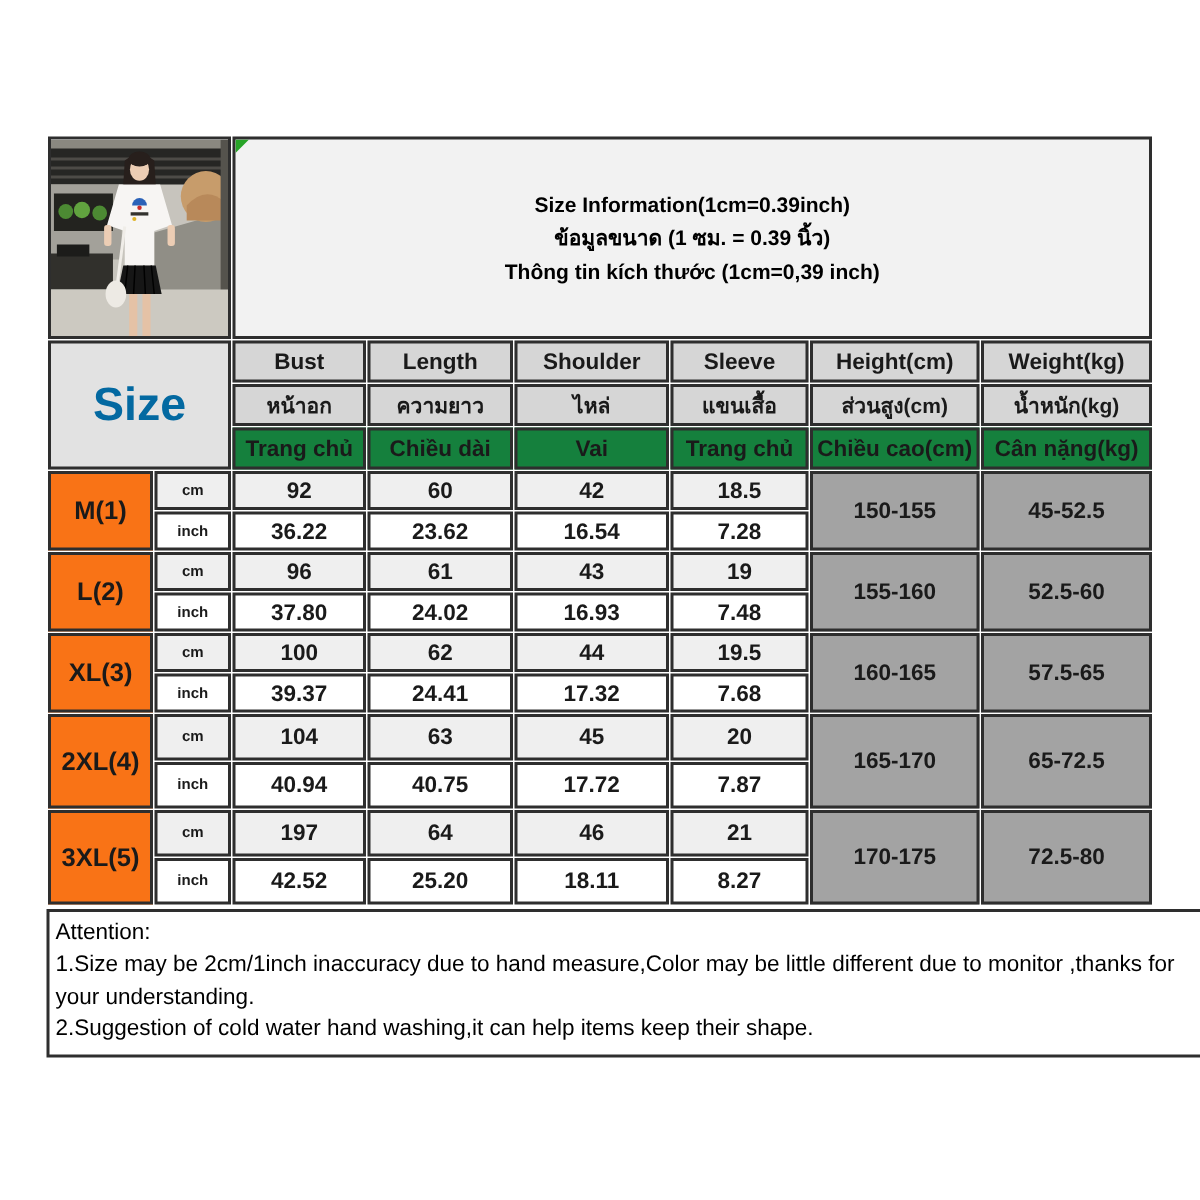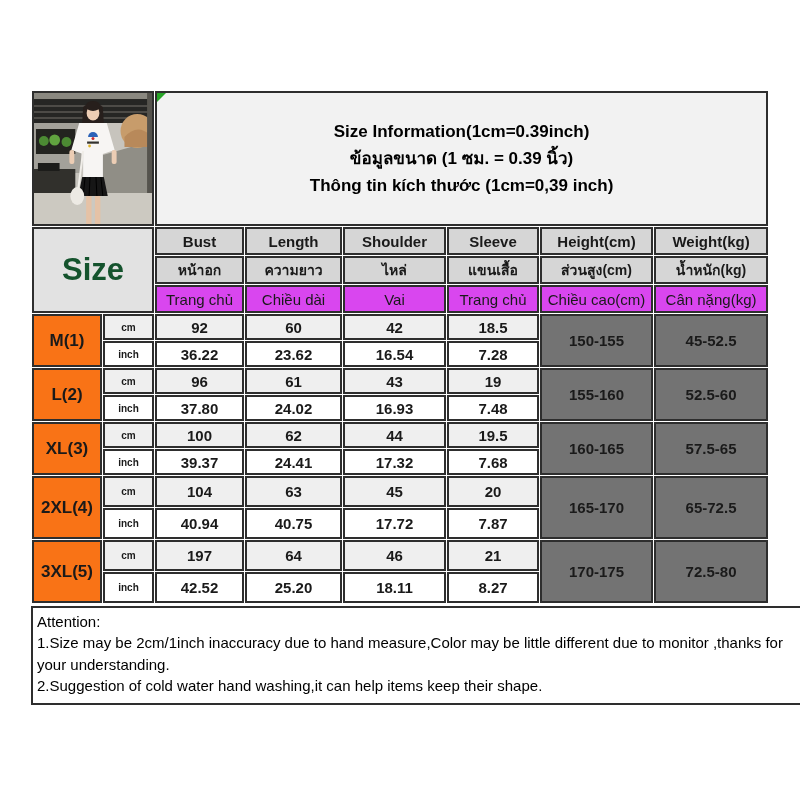--- a/index.html
+++ b/index.html
@@ -33,45 +33,45 @@
   tr.r-data  td { height: 26px; }
   tr.r-tall  td { height: 31px; }
 
   
   .photo-cell { padding: 0 !important; background: #ffffff; }
   .photo-cell svg { display: block; width: 100%; height: 131px; }
   .title-cell {
     position: relative;
     background: #f2f2f2;
     font-weight: bold;
-    font-size: 17px;
+    font-size: 14px;
     line-height: 1.6;
     color: #000;
   }
   .corner-marker {
     position: absolute; top: 0; left: 0;
     width: 0; height: 0;
     border-top: 9px solid #27a427;
     border-right: 9px solid transparent;
   }
   .size-head {
     background: #e2e2e2;
     font-weight: bold;
     font-size: 31px;
-    color: #14532d;
+    color: #0369a1;
   }
   .head-en { background: #d6d6d6; font-weight: bold; font-size: 15px; }
   .head-th { background: #d6d6d6; font-weight: bold; font-size: 14px; }
-  .head-vi { background: #d946ef; font-weight: normal; font-size: 15px; }
+  .head-vi { background: #15803d; font-weight: bold; font-size: 15px; }
   .size-label { background: #f97316; font-weight: bold; font-size: 17px; }
   .unit { font-weight: bold; font-size: 10px; }
   .val  { font-weight: bold; font-size: 15px; }
   .bg-cm   { background: #efefef; }
   .bg-inch { background: #ffffff; }
-  .bg-merge{ background: #737373; }
+  .bg-merge{ background: #a3a3a3; }
 
   .attention-box {
     position: absolute;
     left: 31px; top: 606px;
     width: 786px;
     box-sizing: border-box;
     border: 2px solid #2e2e2e;
     background: #ffffff;
     padding: 3px 5px 6px 4px;
     font-size: 15px;

